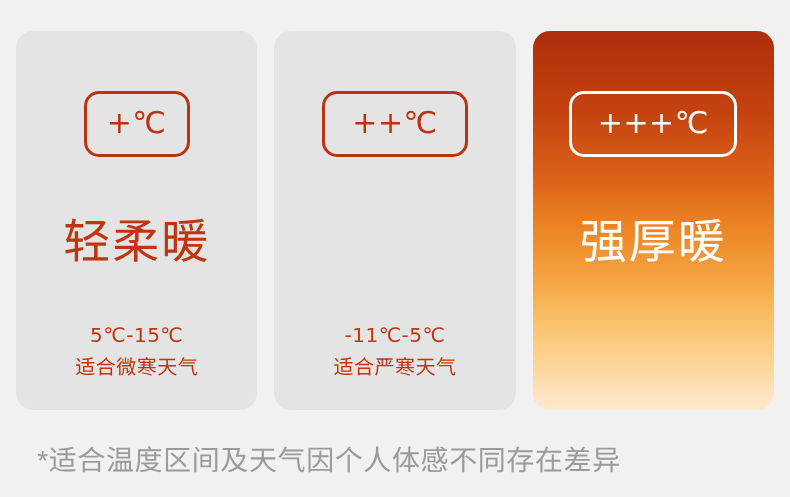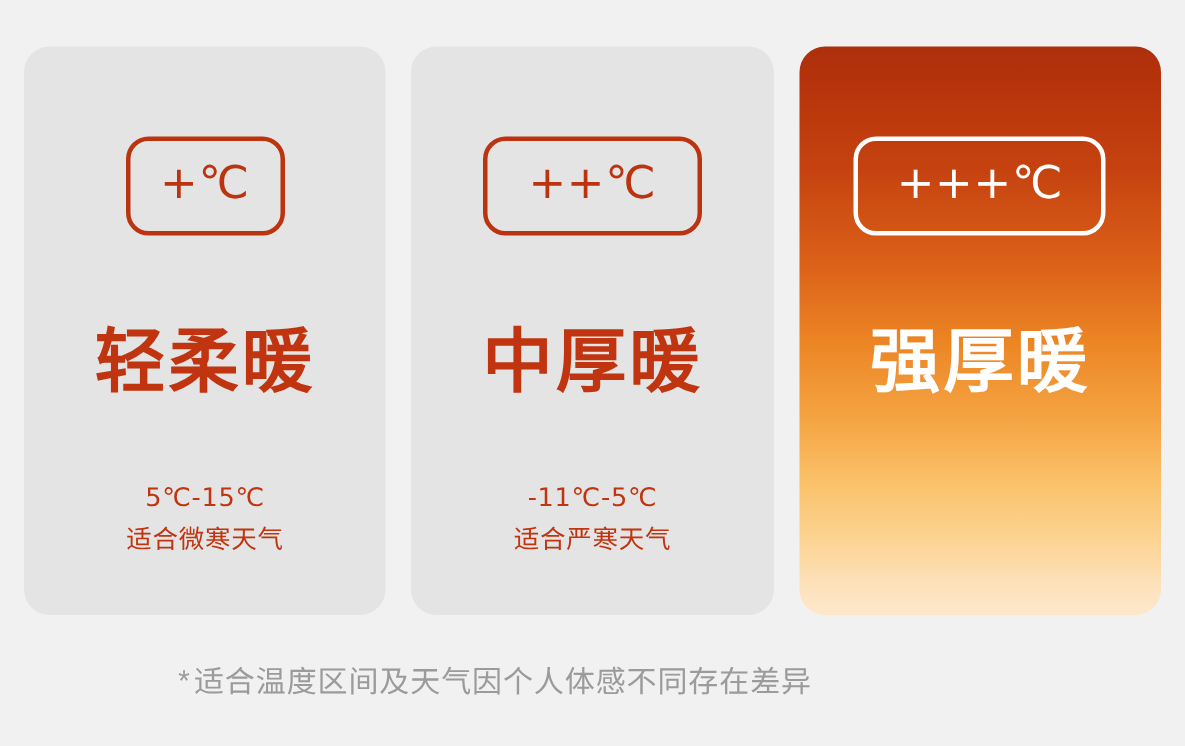--- a/index.html
+++ b/index.html
@@ -105,54 +105,54 @@
   .badge-w1 { width:106px; }
   .badge-w2 { width:146px; }
   .badge-w3 { width:168px; }
 
   
   .card-title {
     position:absolute;
     top:185px;
     font-family:"DejaVu Sans","Liberation Sans",sans-serif;
     font-size:47px;
-    font-weight:bold;
+    font-weight:normal;
     letter-spacing:2px;
     line-height:1.12;
     white-space:nowrap;
   }
   .card.plain .card-title { color:#c0350f; }
   .card.highlight .card-title { color:#ffffff; }
 
   
   .card-sub {
     position:absolute;
     top:288px;
     width:100%;
     text-align:center;
     font-family:"DejaVu Sans","Liberation Sans",sans-serif;
-    font-size:17px;
+    font-size:20px;
     line-height:1.62;
     letter-spacing:0.5px;
     white-space:nowrap;
   }
   .card.plain .card-sub { color:#c0350f; }
   .card.highlight .card-sub { color:#ffffff; }
 
   .card-sub .line { display:block; }
 
   
   .footnote {
     position:absolute;
     left:0;
     top:438px;
     width:658px;
     text-align:center;
-    font-family:Liberation Mono, monospace;
-    font-size:20px;
+    font-family:Liberation Sans, sans-serif;
+    font-size:28px;
     letter-spacing:0.6px;
     color:#9b9b9b;
     white-space:nowrap;
   }
 </style>
 </head>
 <body>
 
 <div id="stage">
 
@@ -166,21 +166,20 @@
       <div class="card-sub">
         <span class="line">5℃-15℃</span>
         <span class="line">适合微寒天气</span>
       </div>
     </div>
 
     <div class="card plain">
       <div class="icon-badge badge-w2">
         <span class="badge-text">++℃</span>
       </div>
-      <div class="card-title">中厚暖</div>
       <div class="card-sub">
         <span class="line">-11℃-5℃</span>
         <span class="line">适合严寒天气</span>
       </div>
     </div>
 
     <div class="card highlight">
       <div class="icon-badge badge-w3">
         <span class="badge-text">+++℃</span>
       </div>

